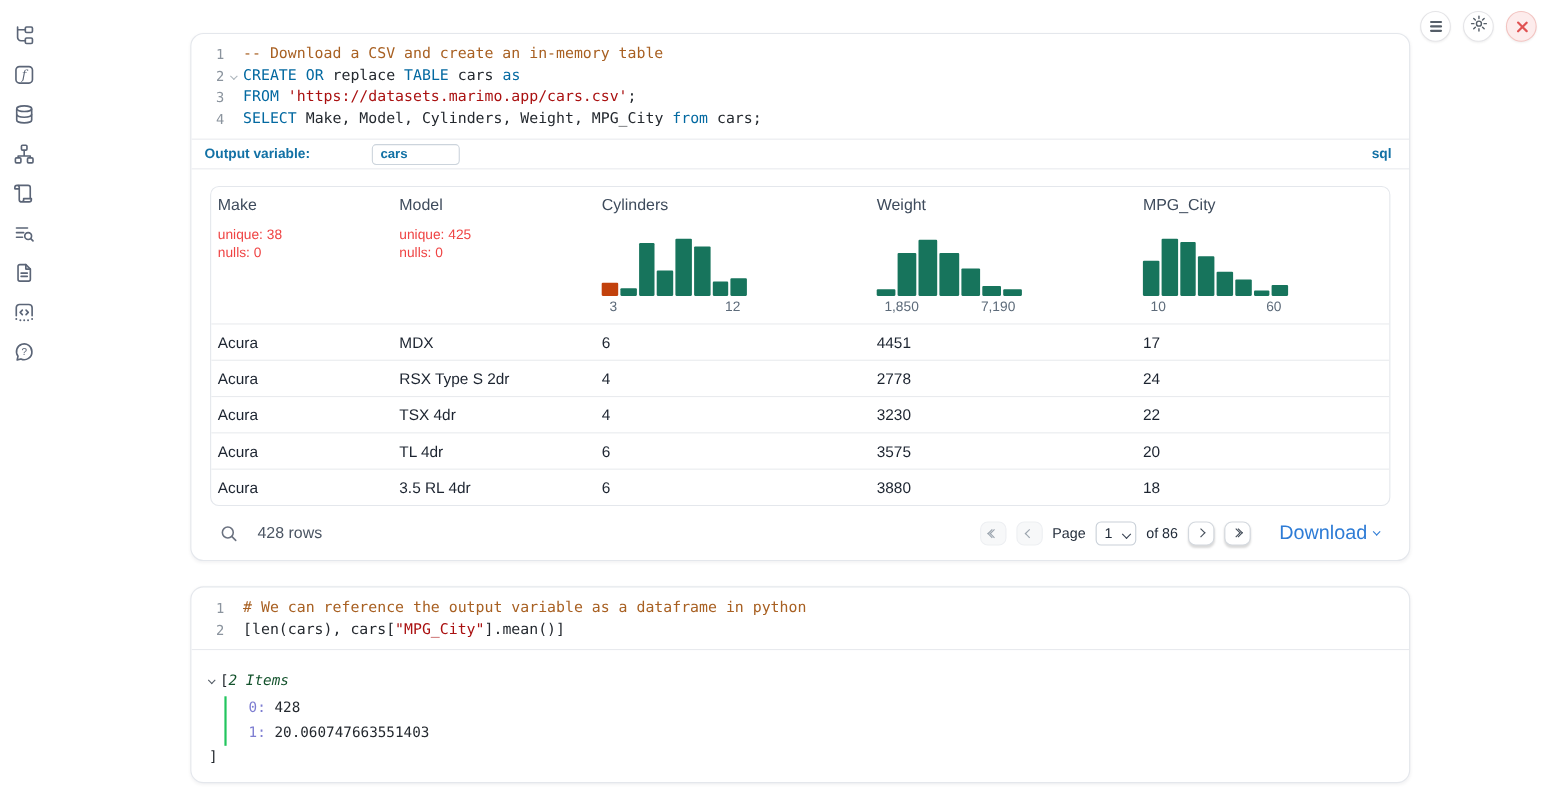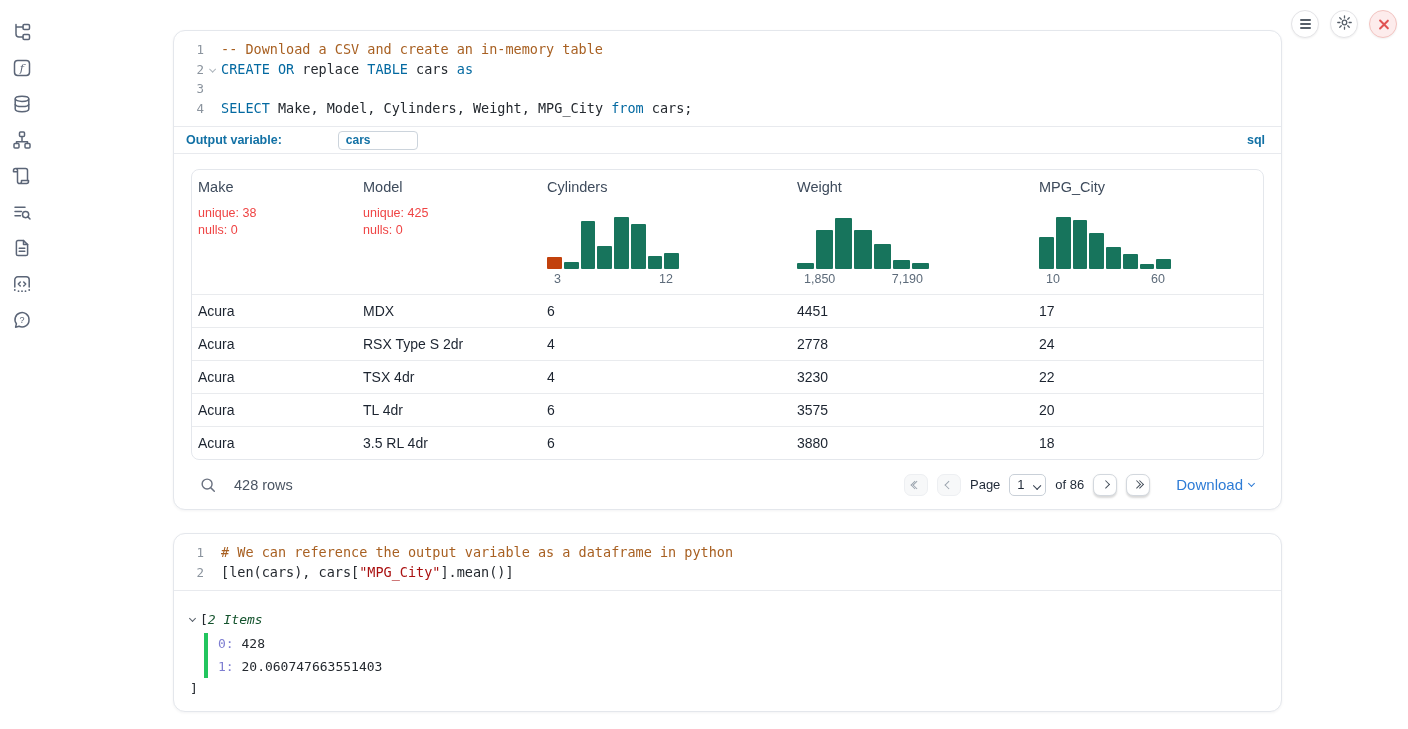--- a/index.html
+++ b/index.html
@@ -88,31 +88,31 @@
   .ch-r { transform:rotate(-135deg); }
   .ch-d { transform:rotate(-45deg); }
   .dbl { display:flex; } .dbl .ch+ .ch { margin-left:-3px; }
   .pg-select-wrap { position:relative; width:37px; height:22px; border:1px solid #c9d0d8;
         border-radius:5px; background:#fff; display:flex; align-items:center; }
   .pg-select-wrap select { appearance:none; -webkit-appearance:none; border:none;
         background:transparent; width:100%; padding-left:7px; font-size:13px;
         color:#1f2937; outline:none; font-family:"Liberation Sans", sans-serif; }
   .pg-select-wrap .ch { position:absolute; right:6px; top:8px; pointer-events:none; color:#374151; }
   .download { display:flex; align-items:center; gap:6px; color:#2e7cd6;
-              font-size:15px; margin-left:17px; margin-right:10px; cursor:pointer; }
+              font-size:18px; margin-left:17px; margin-right:10px; cursor:pointer; }
   .download .ch { width:5px; height:5px; margin-top:-2px; }
 
   
   .py-output { border-top:1px solid #e8eaee; padding:19px 16px 0;
                font-family:"DejaVu Sans Mono", monospace; font-size:13px; color:#24292f; }
   .tree-row1 { display:flex; align-items:center; line-height:20px; }
   .tree-chev { color:#565e68; margin-right:5px; cursor:pointer; display:inline-flex; }
   .tree-chev .ch { width:5px; height:5px; margin-top:-3px; }
   .items-label { color:#14532d; font-style:italic; margin-left:0; }
-  .tree-items { margin-left:14px; border-left:4px solid #22c55e; padding-left:10px; margin-top:3px; }
+  .tree-items { margin-left:14px; border-left:2px solid #22c55e; padding-left:20px; margin-top:3px; }
   .tree-entry { line-height:22.5px; }
   .tree-key { color:#7d7dd1; }
   .tree-close { line-height:20px; margin-top:1px; }
 </style>
 </head>
 <body>
 
 <div class="page">
 
   <div class="sidebar">
@@ -209,20 +209,21 @@
         <div class="code-line">
           <span class="gutter">2</span>
           <span class="fold">
             <span class="ch ch-d" style="width: 4.5px; height: 4.5px; border-width: 1.2px;"></span>
           </span>
           <span class="code-text"><span class="tok-kw">CREATE</span><span> </span><span class="tok-kw">OR</span><span> replace </span><span class="tok-kw">TABLE</span><span> cars </span><span class="tok-kw">as</span></span>
         </div>
         <div class="code-line">
           <span class="gutter">3</span>
           <span class="fold"></span>
+          <span class="code-text"><span class="tok-kw">FROM</span><span> </span><span class="tok-str">'https://datasets.marimo.app/cars.csv'</span><span>;</span></span>
         </div>
         <div class="code-line">
           <span class="gutter">4</span>
           <span class="fold"></span>
           <span class="code-text"><span class="tok-kw">SELECT</span><span> Make, Model, Cylinders, Weight, MPG_City </span><span class="tok-kw">from</span><span> cars;</span></span>
         </div>
       </div>
     <div class="outvar-bar">
       <span class="outvar-label">Output variable:</span>
       <input class="outvar-input" value="cars" style="">

